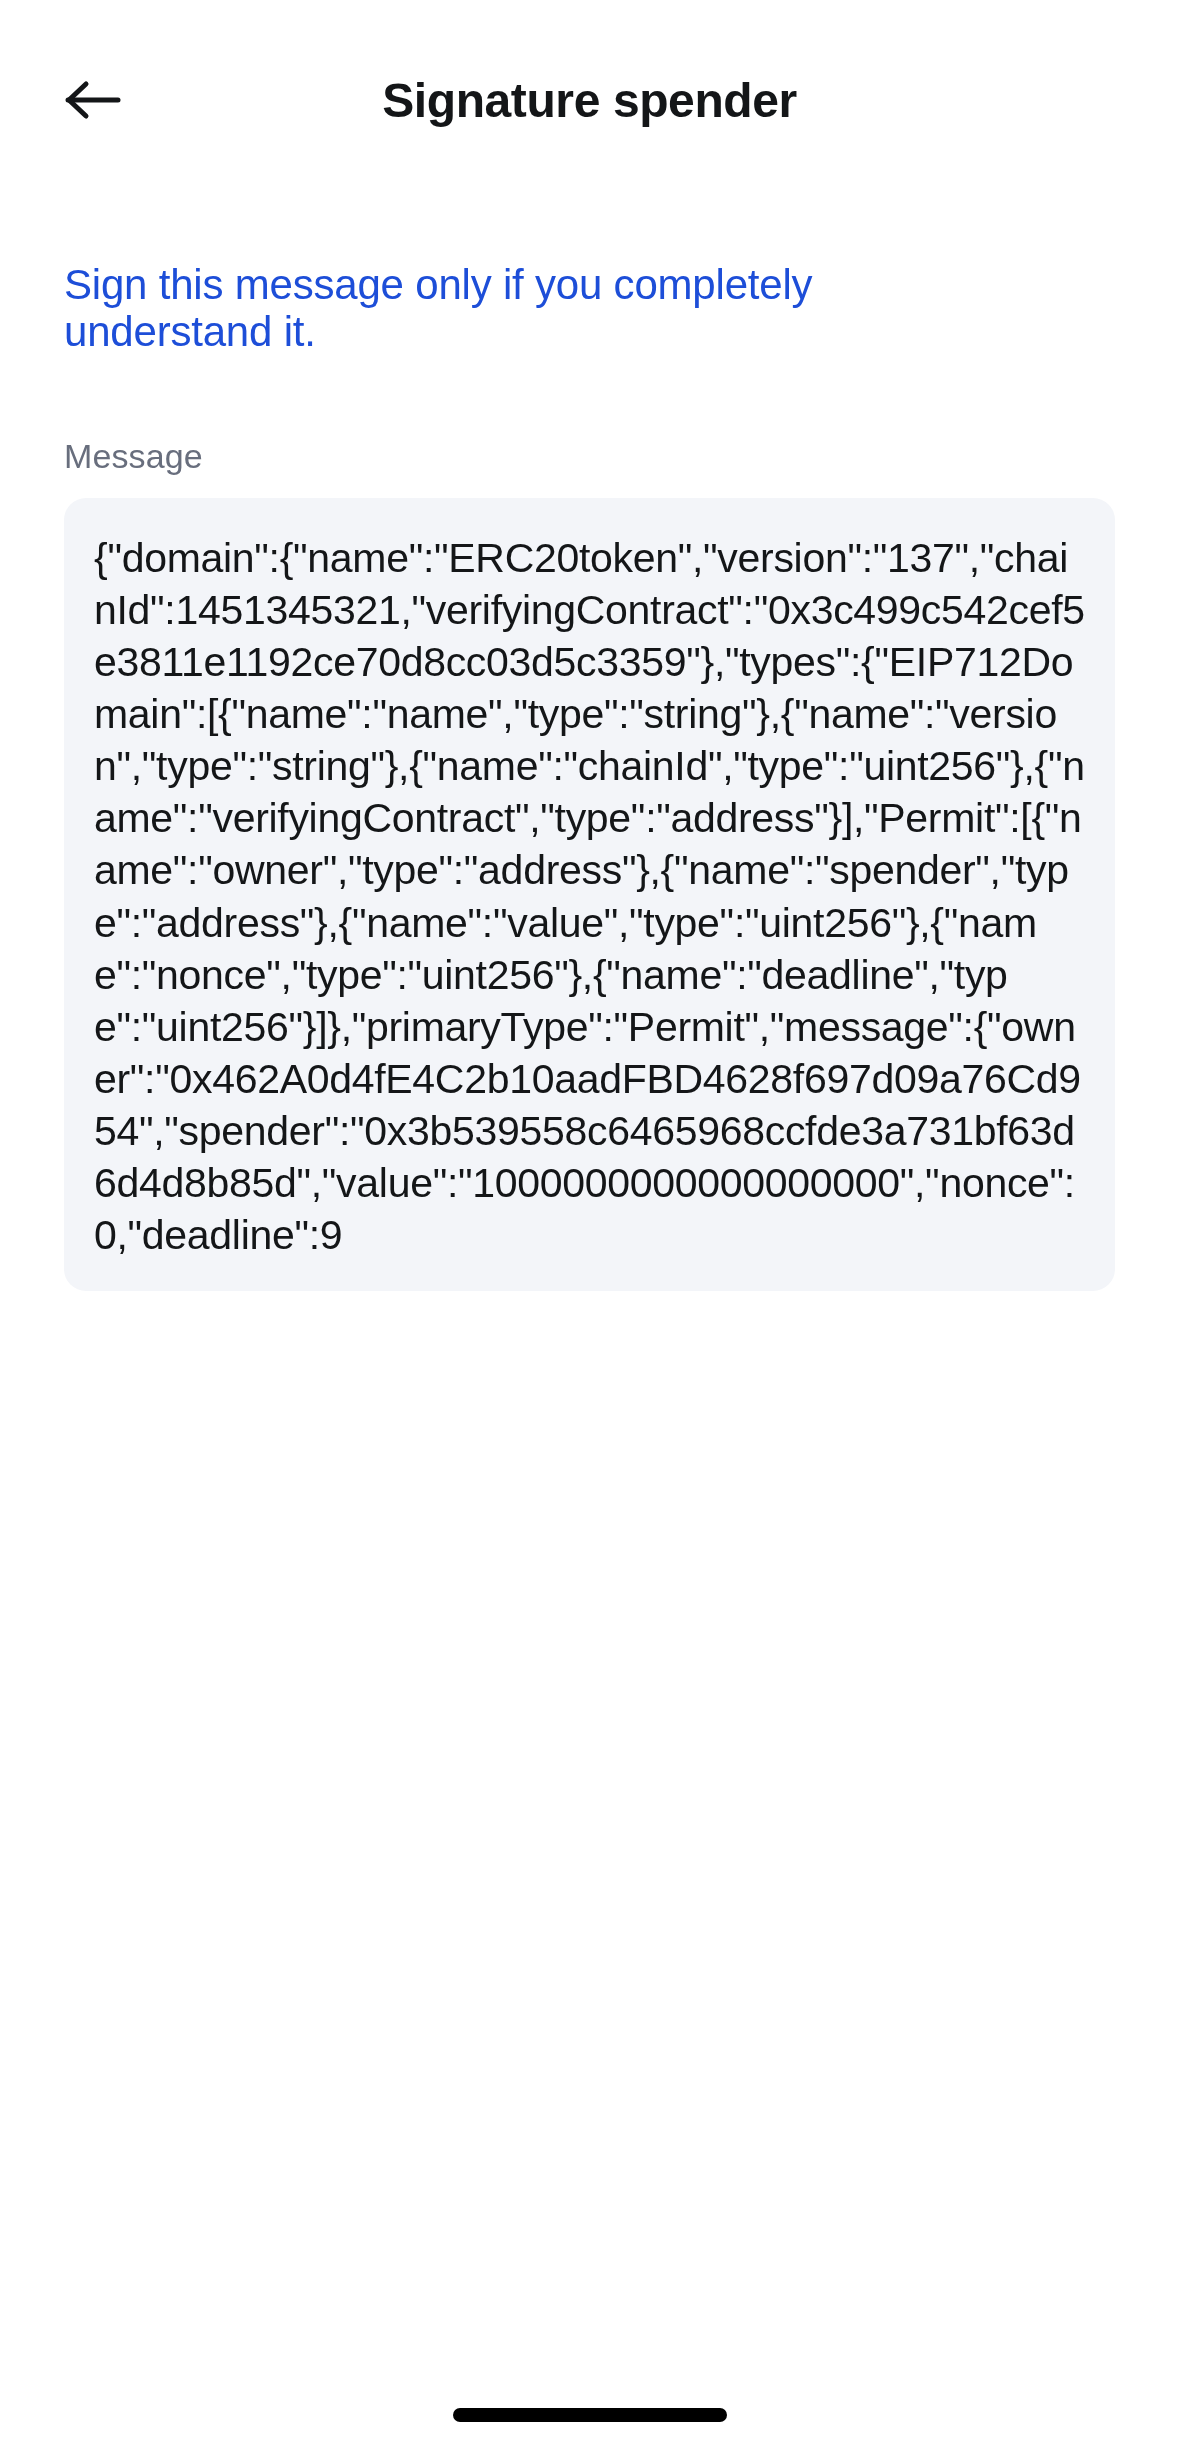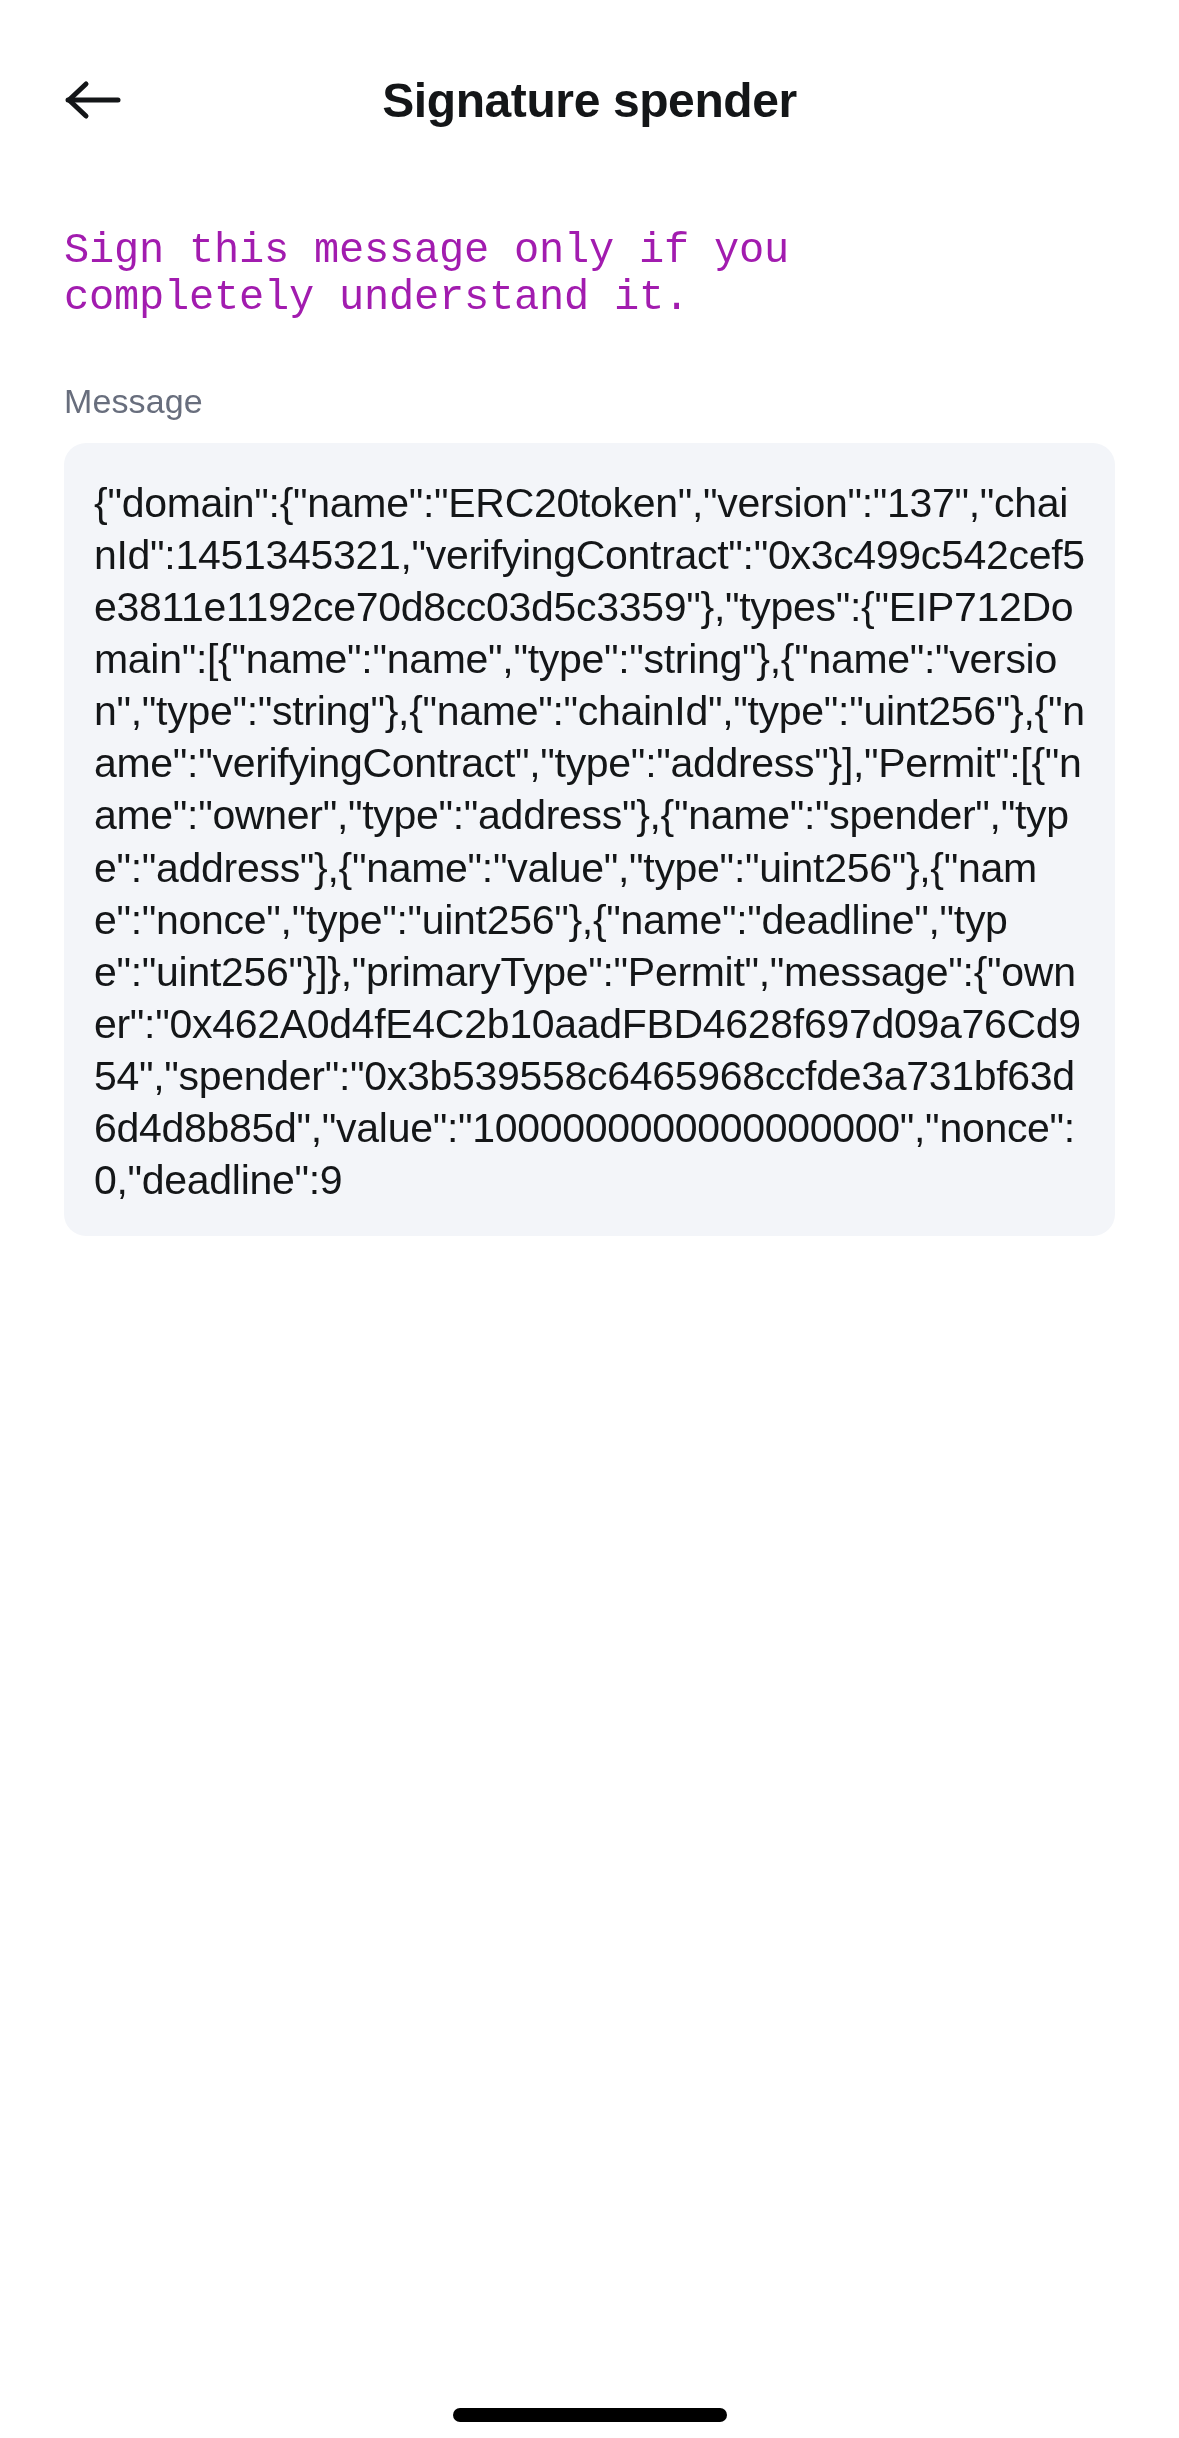--- a/index.html
+++ b/index.html
@@ -55,30 +55,29 @@
     pointer-events: none;
   }
 
   
   .content {
     padding: 0 64px;
   }
   .intro-text {
     font-size: 42px;
     line-height: 1.12;
-    color: #a21caf;
-    margin-top: 28px;
+    color: #1d4ed8;
+    margin-top: 61px;
     letter-spacing: -0.2px;
     max-width: 800px;
-    font-family: Liberation Mono, monospace;
   }
   .section-label {
     font-size: 34px;
     color: #686e7d;
-    margin-top: 60px;
+    margin-top: 82px;
     margin-bottom: 22px;
     letter-spacing: 0.1px;
   }
 
   .message-card {
     background: #f3f5f9;
     border-radius: 22px;
     padding: 34px 30px 30px 30px;
     width: 100%;
   }

